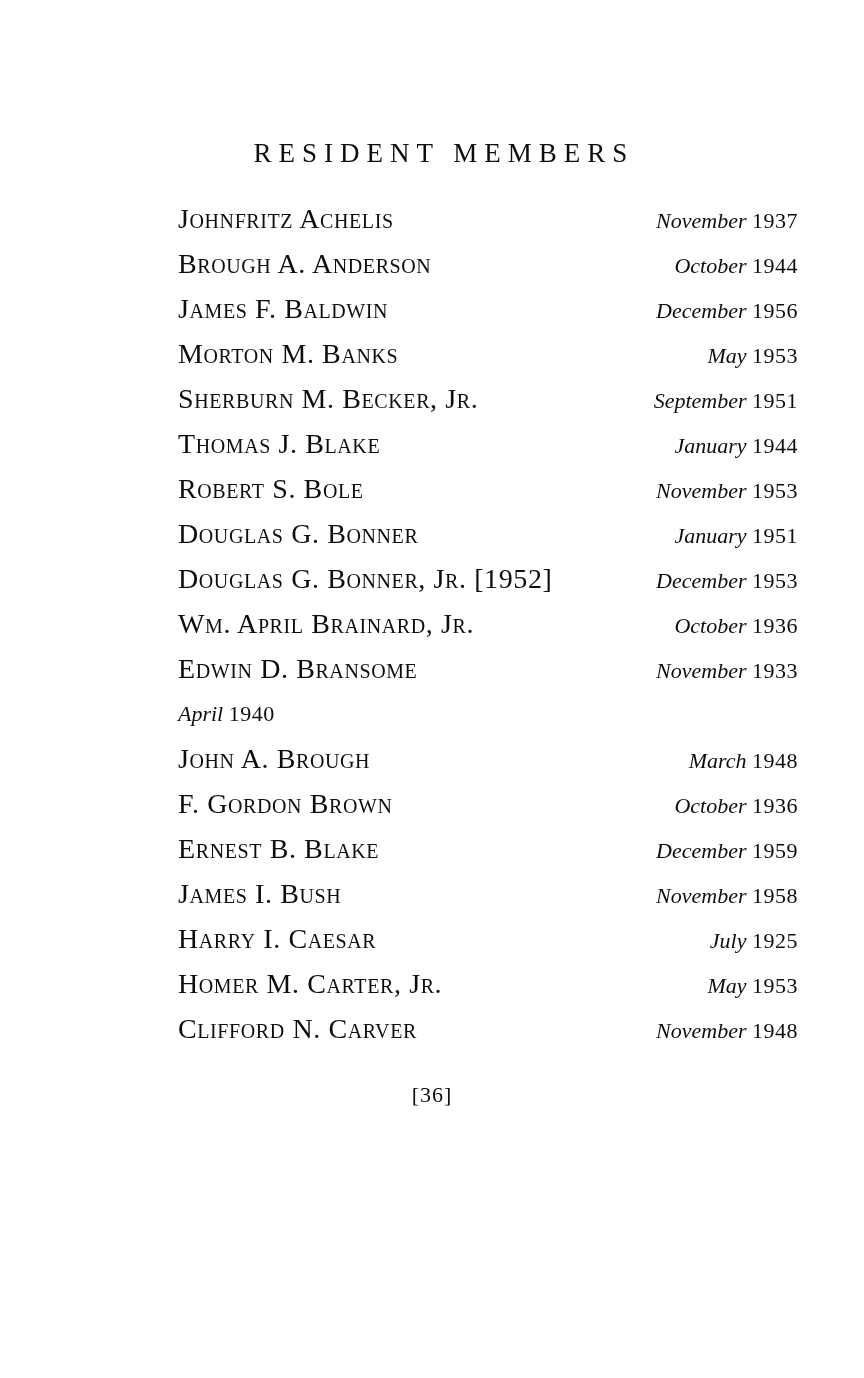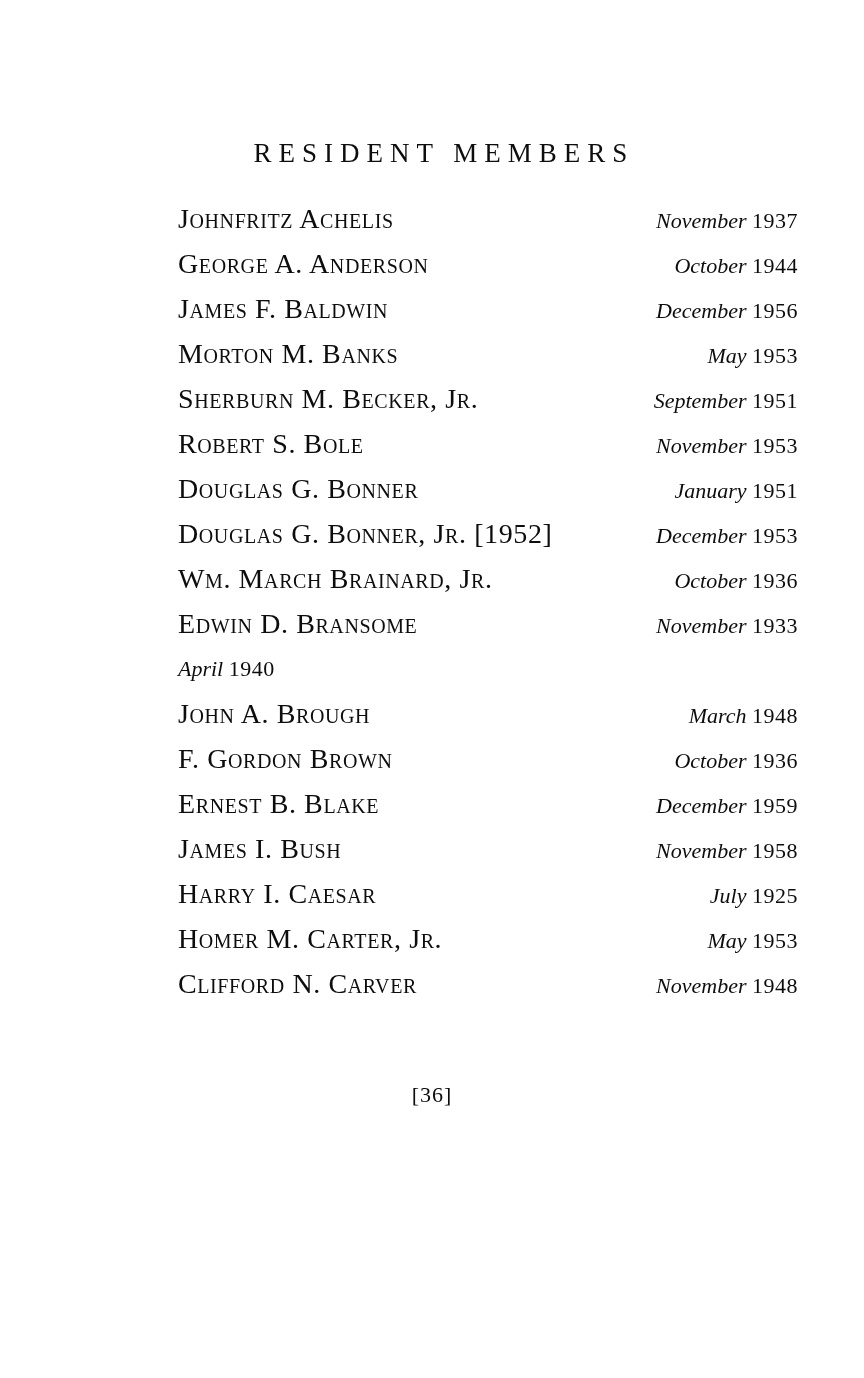--- a/index.html
+++ b/index.html
@@ -83,49 +83,53 @@
 <div class="page">
 
   <div class="page-title">RESIDENT MEMBERS</div>
 
   <div class="member-list">
       <div class="member-row">
         <div class="member-name">Johnfritz Achelis</div>
         <div class="member-date"><span class="month">November</span> <span class="year">1937</span></div>
       </div>
       <div class="member-row">
-        <div class="member-name">George A. Anderson</div>
+        <div class="member-name">Brough A. Anderson</div>
         <div class="member-date"><span class="month">October</span> <span class="year">1944</span></div>
       </div>
       <div class="member-row">
         <div class="member-name">James F. Baldwin</div>
         <div class="member-date"><span class="month">December</span> <span class="year">1956</span></div>
       </div>
       <div class="member-row">
         <div class="member-name">Morton M. Banks</div>
         <div class="member-date"><span class="month">May</span> <span class="year">1953</span></div>
       </div>
       <div class="member-row">
         <div class="member-name">Sherburn M. Becker, Jr.</div>
         <div class="member-date"><span class="month">September</span> <span class="year">1951</span></div>
       </div>
       <div class="member-row">
+        <div class="member-name">Thomas J. Blake</div>
+        <div class="member-date"><span class="month">January</span> <span class="year">1944</span></div>
+      </div>
+      <div class="member-row">
         <div class="member-name">Robert S. Bole</div>
         <div class="member-date"><span class="month">November</span> <span class="year">1953</span></div>
       </div>
       <div class="member-row">
         <div class="member-name">Douglas G. Bonner</div>
         <div class="member-date"><span class="month">January</span> <span class="year">1951</span></div>
       </div>
       <div class="member-row">
         <div class="member-name">Douglas G. Bonner, Jr. [1952]</div>
         <div class="member-date"><span class="month">December</span> <span class="year">1953</span></div>
       </div>
       <div class="member-row">
-        <div class="member-name">Wm. March Brainard, Jr.</div>
+        <div class="member-name">Wm. April Brainard, Jr.</div>
         <div class="member-date"><span class="month">October</span> <span class="year">1936</span></div>
       </div>
       <div class="member-row">
         <div class="member-name">Edwin D. Bransome</div>
         <div class="member-date"><span class="month">November</span> <span class="year">1933</span></div>
       </div>
       <div class="member-row">
         <div class="member-date"><span class="month">April</span> <span class="year">1940</span></div>
       </div>
       <div class="member-row">

